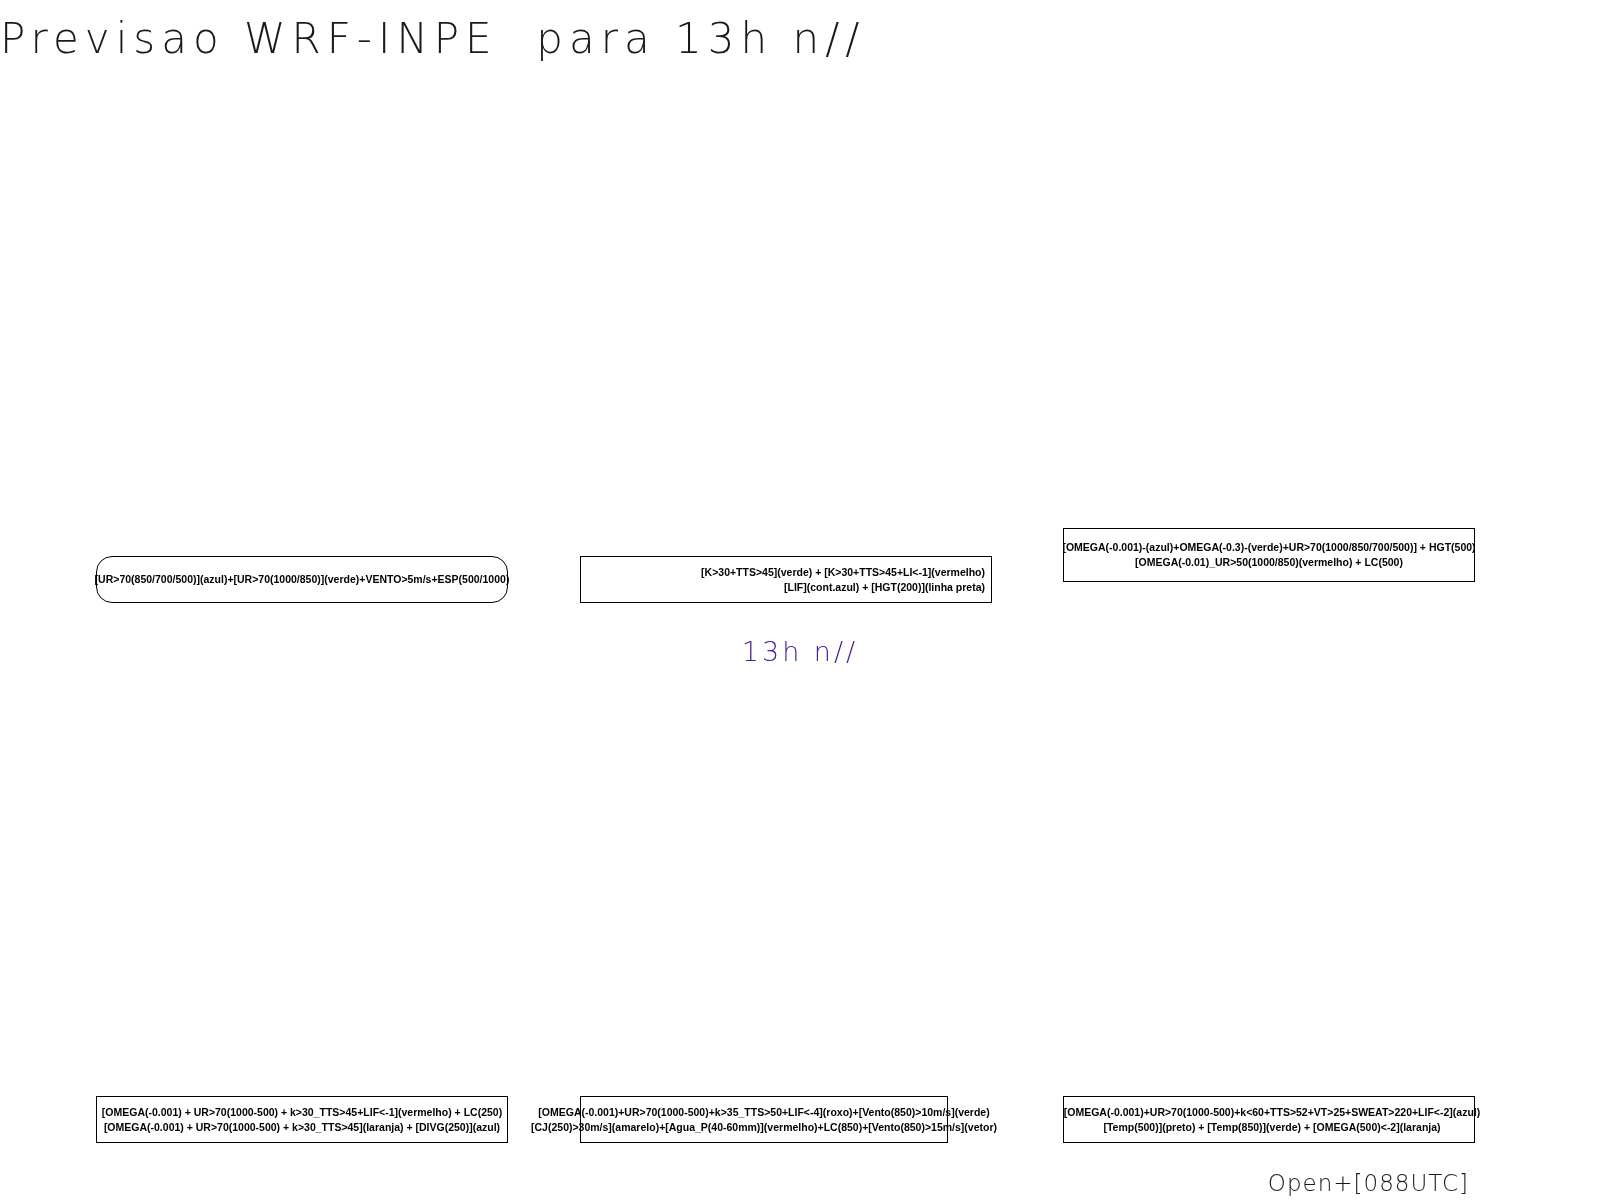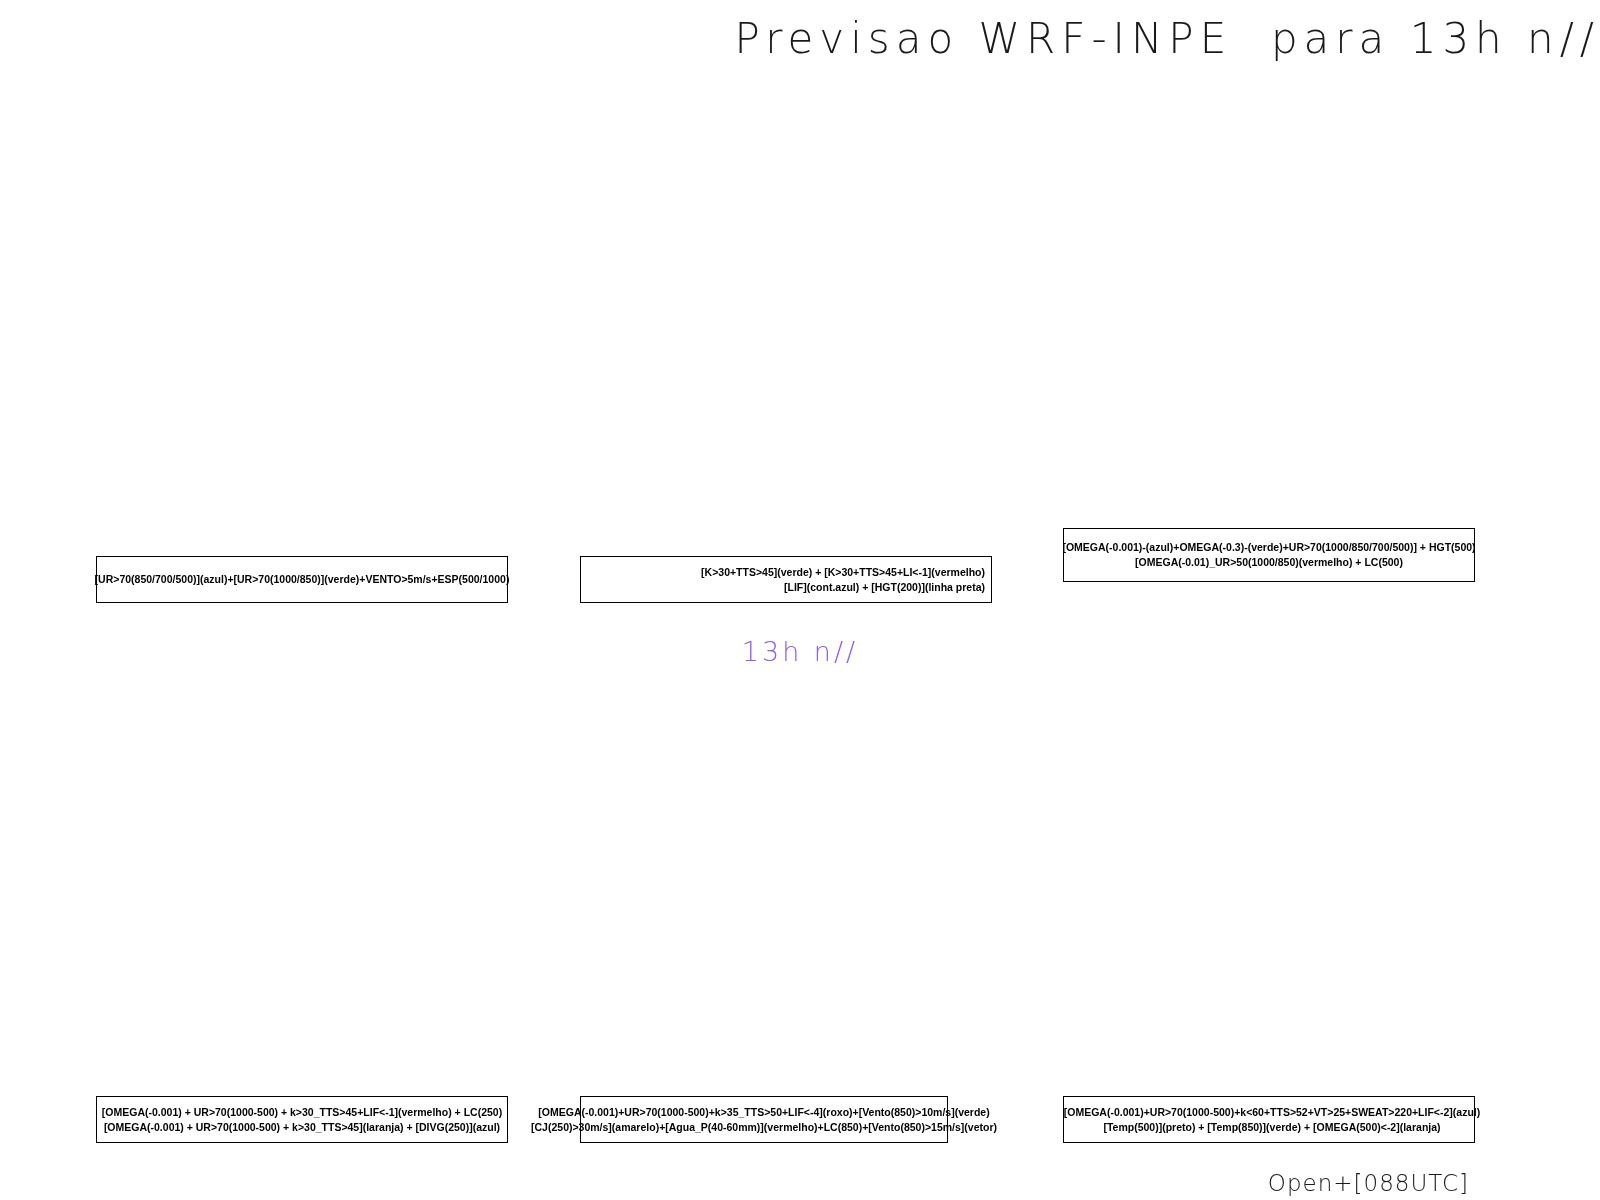--- a/index.html
+++ b/index.html
@@ -15,41 +15,41 @@
     color: #000000;
     overflow: hidden;
   }
 
   
   .main-title {
     position: absolute;
     top: 14px;
     left: 0;
     width: 1600px;
-    text-align: right;
+    text-align: left;
     font-family: "DejaVu Sans", sans-serif;
     font-size: 42px;
     font-weight: 300;
     letter-spacing: 6px;
     color: #1a1a1a;
     white-space: pre;
   }
 
   
   .mid-subtitle {
     position: absolute;
     top: 636px;
     left: 0;
     width: 1600px;
     text-align: center;
     font-family: "DejaVu Sans", sans-serif;
     font-size: 27px;
     font-weight: 300;
     letter-spacing: 3px;
-    color: #8b5cf6;
+    color: #4c1d95;
     white-space: pre;
   }
 
   
   .legend-box {
     position: absolute;
     border: 1.5px solid #000000;
     background: #ffffff;
     box-sizing: border-box;
     display: flex;
@@ -63,21 +63,21 @@
     font-size: 10.5px;
     font-weight: bold;
     line-height: 15px;
     letter-spacing: 0px;
     color: #000000;
     white-space: nowrap;
     text-align: center;
   }
 
   
-  #legend-1 { left: 96px;  top: 556px; width: 412px; height: 47px; }
+  #legend-1 { left: 96px;  top: 556px; width: 412px; height: 47px; border-radius: 16px; }
   #legend-2 { left: 580px; top: 556px; width: 412px; height: 47px; align-items: flex-end; }
   #legend-3 { left: 1063px;top: 528px; width: 412px; height: 54px; }
 
   
   #legend-4 { left: 96px;  top: 1096px; width: 412px; height: 47px; }
   #legend-5 { left: 580px; top: 1096px; width: 368px; height: 47px; }
   #legend-6 { left: 1063px;top: 1096px; width: 412px; height: 47px; padding-left: 12px; }
 
   
   .footer-label {

